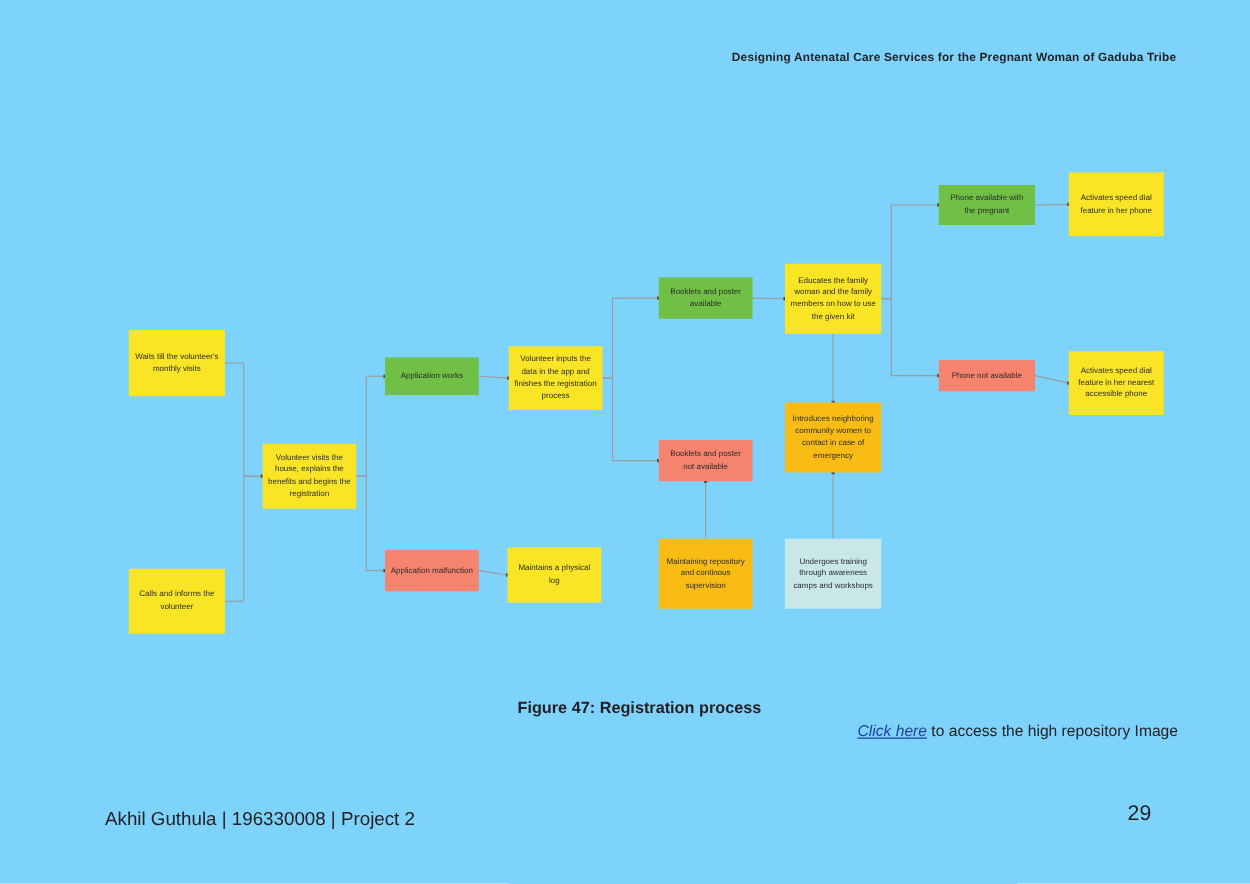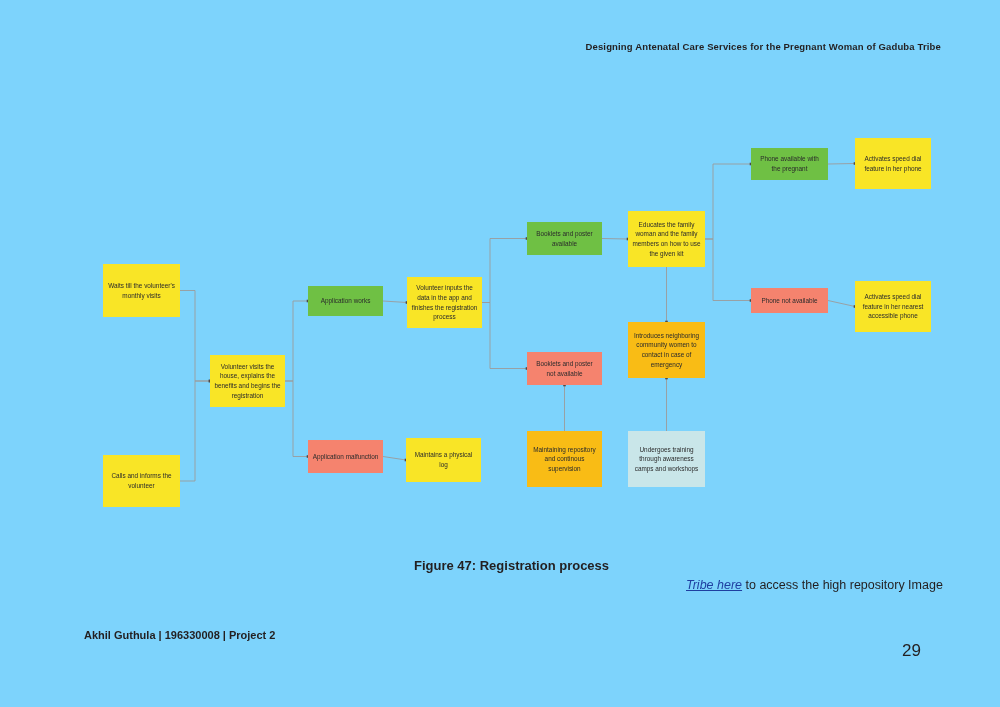--- a/index.html
+++ b/index.html
@@ -85,23 +85,23 @@
     white-space: nowrap;
   }
   .hires-line a {
     color: #1f3fa0;
     font-style: italic;
     text-decoration: underline;
   }
   .footer-left {
     position: absolute;
     left: 84px;
-    top: 629px;
-    font-size: 11px;
-    font-weight: bold;
+    top: 647px;
+    font-size: 15px;
+    font-weight: normal;
     color: #231f20;
     white-space: nowrap;
   }
   .footer-page {
     position: absolute;
     right: 79px;
     top: 641px;
     font-size: 17px;
     color: #231f20;
     white-space: nowrap;
@@ -214,20 +214,20 @@
         <span>Activates speed dial feature in her phone</span>
       </div>
       <div class="node" style="left: 855px; top: 281px; width: 76px; height: 51px; background: rgb(249, 229, 38);">
         <span>Activates speed dial feature in her nearest accessible phone</span>
       </div>
     </div>
 
   <div class="figure-caption">Figure 47: Registration process</div>
 
   <div class="hires-line">
-    <a href="#">Tribe here</a><span> to access the high repository Image</span>
+    <a href="#">Click here</a><span> to access the high repository Image</span>
   </div>
 
   <div class="footer-left">Akhil Guthula | 196330008 | Project 2</div>
 
   <div class="footer-page">29</div>
 
 </div>
 
 </body></html>

